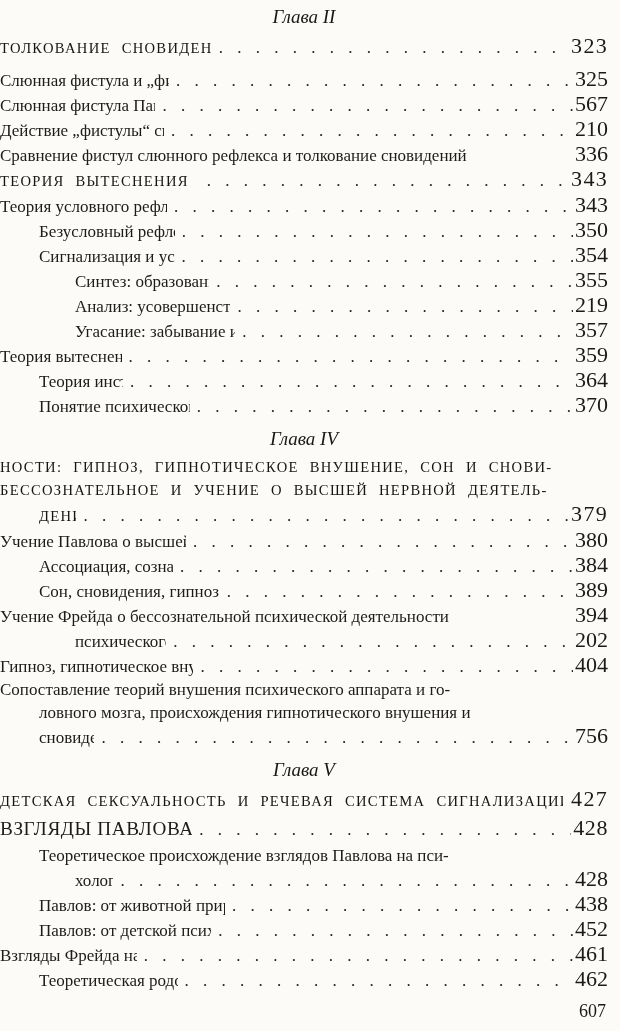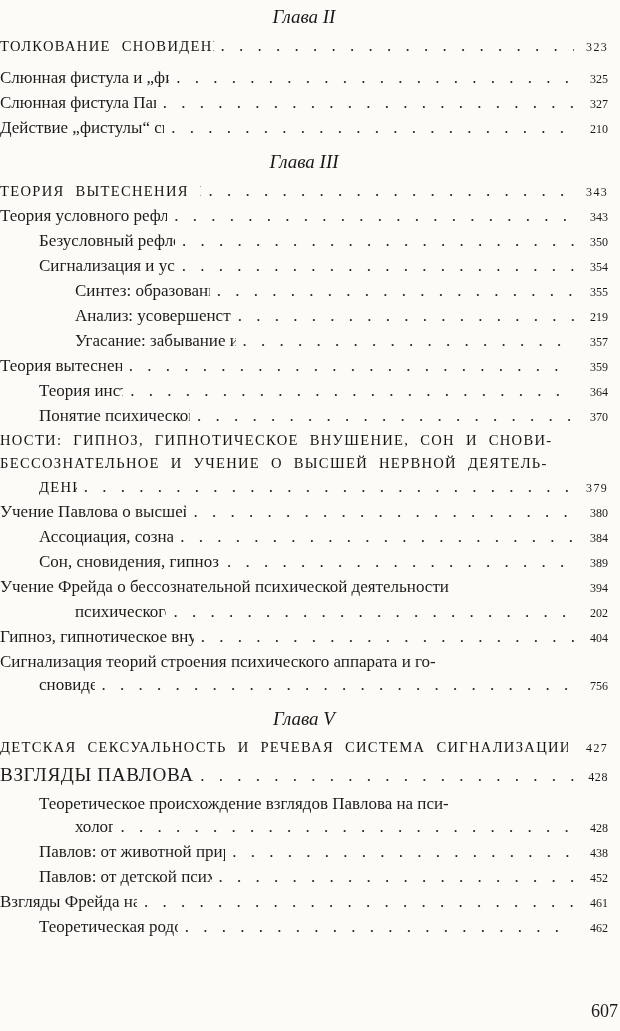--- a/index.html
+++ b/index.html
@@ -61,27 +61,27 @@
     content: ". . . . . . . . . . . . . . . . . . . . . . . . . . . . . . . . . . . . . . . .";
     letter-spacing: 4px;
     font-size: 17px;
     word-spacing: 2px;
     color: #24231f;
   }
   .pnum {
     flex: 0 0 auto;
     min-width: 32px;
     text-align: right;
-    font-size: 12px;
+    font-size: 22px;
     color: #1b1a18;
   }
   .pnum.pushed { margin-left: auto; padding-left: 8px; }
   .folio {
     position: absolute;
-    right: 2px;
+    right: 14px;
     bottom: 9px;
     font-size: 18px;
     color: #1b1a18;
   }
 </style>
 </head>
 <body>
 
 <div class="page">
   <div>
@@ -92,28 +92,31 @@
         <span class="pnum">323</span>
       </div>
       <div class="row indent-0">
         <span class="title">Слюнная фистула и „фистула“ сновидений</span>
         <span class="dots"></span>
         <span class="pnum">325</span>
       </div>
       <div class="row indent-0">
         <span class="title">Слюнная фистула Павлова в действии</span>
         <span class="dots"></span>
-        <span class="pnum">327</span>
+        <span class="pnum">567</span>
       </div>
       <div class="row indent-0">
         <span class="title">Действие „фистулы“ сновидения Фрейда</span>
         <span class="dots"></span>
         <span class="pnum">210</span>
       </div>
-      <div class="chapter-heading">Глава III</div>
+      <div class="row indent-0">
+        <span class="title">Сравнение фистул слюнного рефлекса и толкование сновидений</span>
+        <span class="pnum pushed">336</span>
+      </div>
       <div class="row indent-0 caps">
         <span class="title">ТЕОРИЯ ВЫТЕСНЕНИЯ И УСЛОВНЫЙ РЕФЛЕКС</span>
         <span class="dots"></span>
         <span class="pnum">343</span>
       </div>
       <div class="row indent-0">
         <span class="title">Теория условного рефлекса И. П. Павлова</span>
         <span class="dots"></span>
         <span class="pnum">343</span>
       </div>
@@ -150,20 +153,21 @@
       <div class="row indent-1">
         <span class="title">Теория инстинктов</span>
         <span class="dots"></span>
         <span class="pnum">364</span>
       </div>
       <div class="row indent-1">
         <span class="title">Понятие психической энергии у Фрейда</span>
         <span class="dots"></span>
         <span class="pnum">370</span>
       </div>
+      <div class="chapter-heading">Глава IV</div>
       <div class="row indent-0 caps">
         <span class="title">НОСТИ: ГИПНОЗ, ГИПНОТИЧЕСКОЕ ВНУШЕНИЕ, СОН И СНОВИ-</span>
       </div>
       <div class="row indent-0 caps">
         <span class="title">БЕССОЗНАТЕЛЬНОЕ И УЧЕНИЕ О ВЫСШЕЙ НЕРВНОЙ ДЕЯТЕЛЬ-</span>
       </div>
       <div class="row indent-1 caps">
         <span class="title">ДЕНИЯ</span>
         <span class="dots"></span>
         <span class="pnum">379</span>
@@ -191,21 +195,24 @@
         <span class="title">психического аппарата</span>
         <span class="dots"></span>
         <span class="pnum">202</span>
       </div>
       <div class="row indent-0">
         <span class="title">Гипноз, гипнотическое внушение, сон и сновидения</span>
         <span class="dots"></span>
         <span class="pnum">404</span>
       </div>
       <div class="row indent-0">
-        <span class="title">Сигнализация теорий строения психического аппарата и го-</span>
+        <span class="title">Сопоставление теорий внушения психического аппарата и го-</span>
+      </div>
+      <div class="row indent-1">
+        <span class="title">ловного мозга, происхождения гипнотического внушения и</span>
       </div>
       <div class="row indent-1">
         <span class="title">сновидений</span>
         <span class="dots"></span>
         <span class="pnum">756</span>
       </div>
       <div class="chapter-heading">Глава V</div>
       <div class="row indent-0 caps">
         <span class="title">ДЕТСКАЯ СЕКСУАЛЬНОСТЬ И РЕЧЕВАЯ СИСТЕМА СИГНАЛИЗАЦИИ.</span>
         <span class="pnum pushed">427</span>

